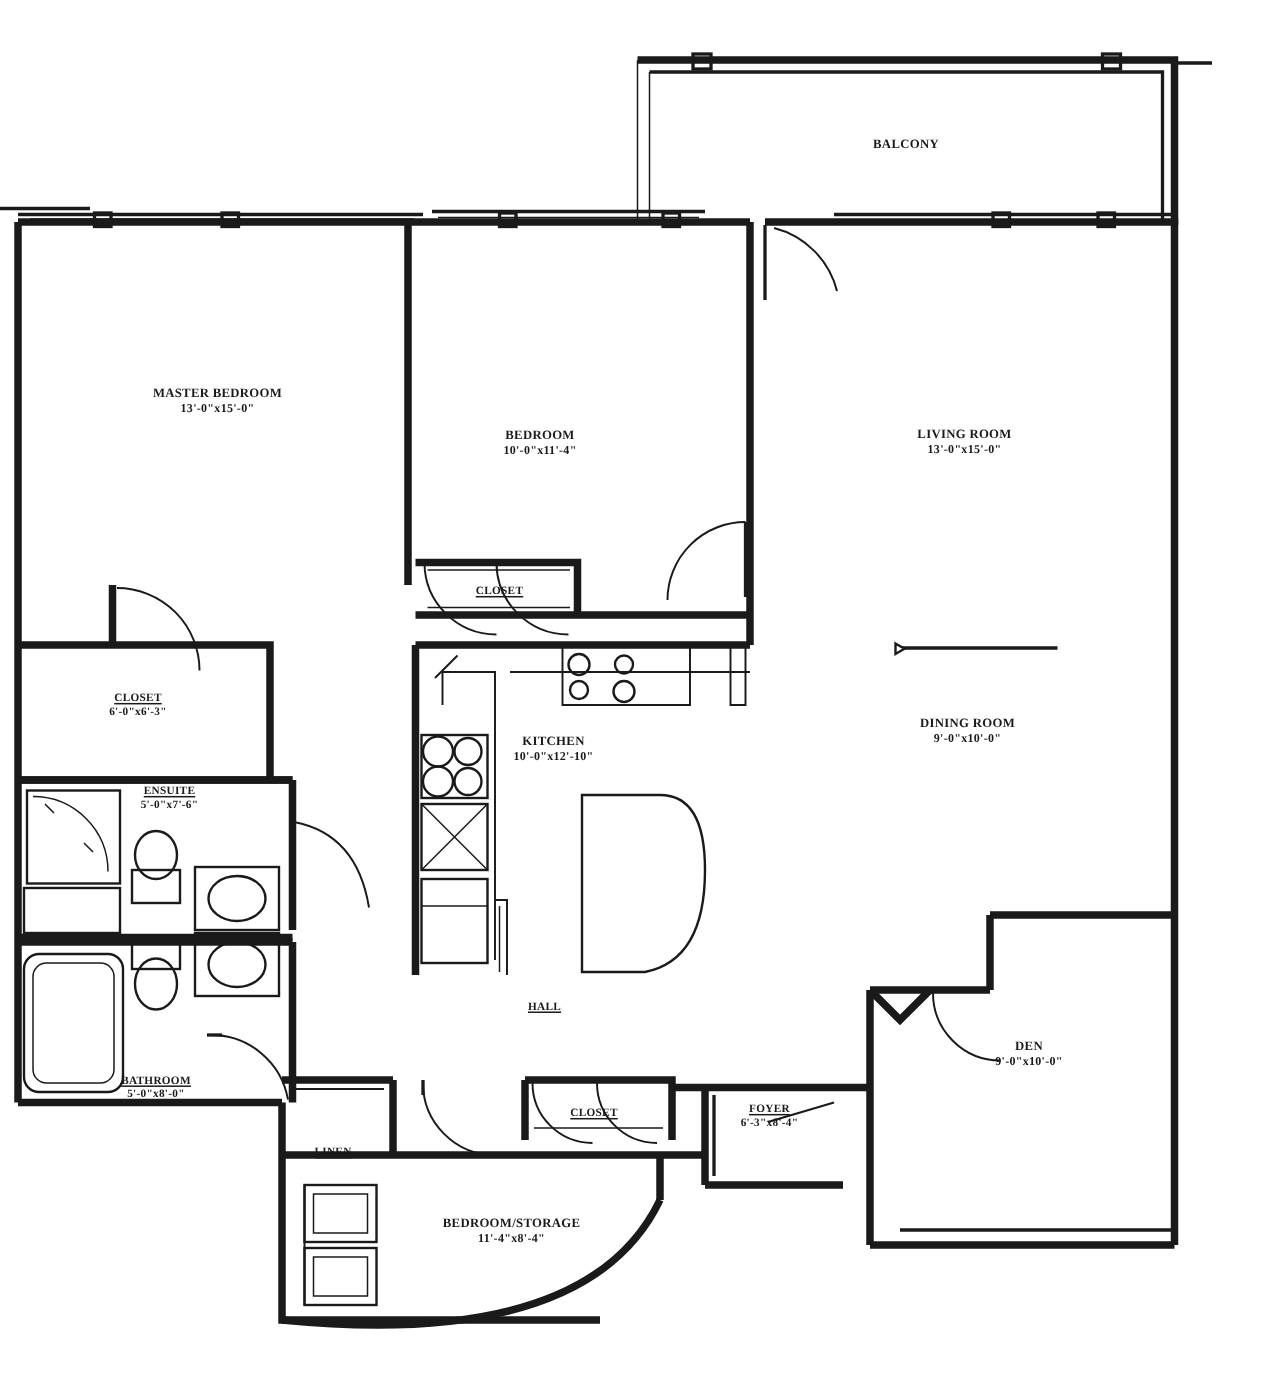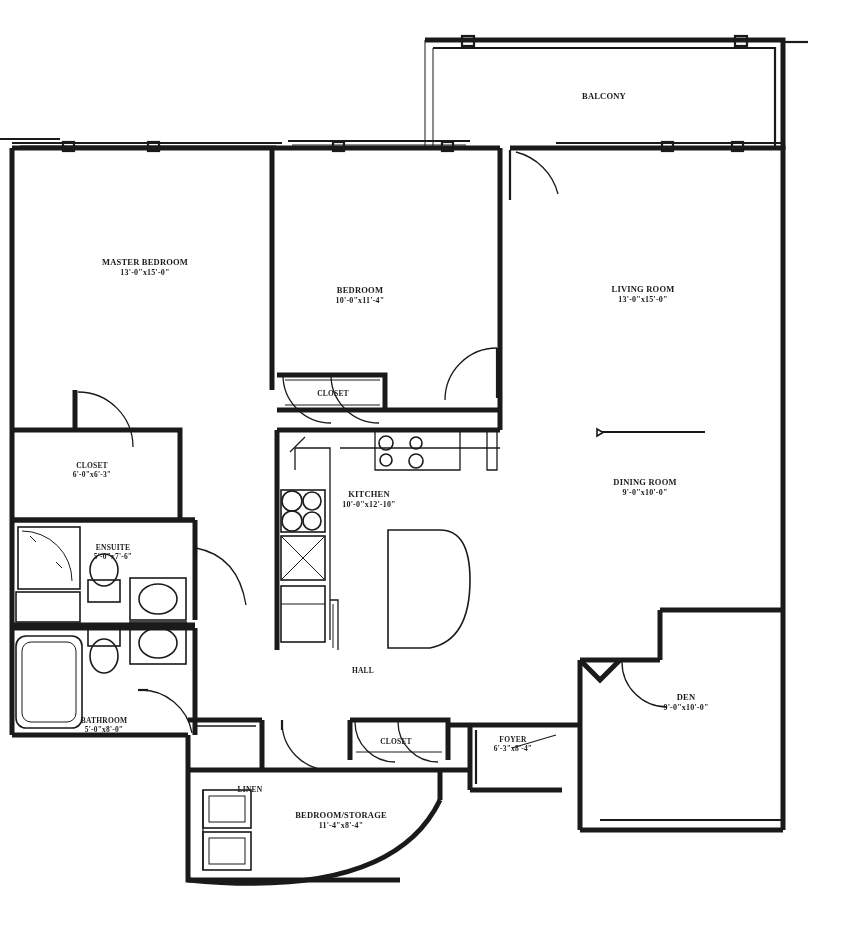--- a/index.html
+++ b/index.html
@@ -37,21 +37,21 @@
     letter-spacing: 0.2px;
   }
   .room-label .rl-name {
     display: block;
     font-size: 8.5px;
   }
   .room-label .rl-dim {
     display: block;
     font-size: 8px;
   }
-  .lbl-sm .rl-name { font-size: 7.5px; }
+  .lbl-sm .rl-name { font-size: 7.5px; text-decoration: underline; }
   .lbl-sm .rl-dim  { font-size: 7.5px; }
 </style>
 </head>
 <body>
 
 <div id="plan-root">
 
   <svg id="plan-svg" viewBox="0 0 850 930">
     <defs>
       <style>
@@ -324,41 +324,41 @@
   <div class="room-label" style="left:369px; top:499px;">
     <span class="rl-name">KITCHEN</span>
     <span class="rl-dim">10'-0"x12'-10"</span>
   </div>
 
   <div class="room-label" style="left:645px; top:487px;">
     <span class="rl-name">DINING ROOM</span>
     <span class="rl-dim">9'-0"x10'-0"</span>
   </div>
 
-  <div class="room-label lbl-sm" style="left:113px; top:552px;">
+  <div class="room-label lbl-sm" style="left:113px; top:532px;">
     <span class="rl-name">ENSUITE</span>
     <span class="rl-dim">5'-0"x7'-6"</span>
   </div>
 
   <div class="room-label lbl-sm" style="left:363px; top:671px;">
     <span class="rl-name">HALL</span>
     <span class="rl-dim"></span>
   </div>
 
   <div class="room-label lbl-sm" style="left:104px; top:697px;margin-top:28px;">
     <span class="rl-name">BATHROOM</span>
     <span class="rl-dim">5'-0"x8'-0"</span>
   </div>
 
   <div class="room-label" style="left:686px; top:702px;">
     <span class="rl-name">DEN</span>
     <span class="rl-dim">9'-0"x10'-0"</span>
   </div>
 
-  <div class="room-label lbl-sm" style="left:222px; top:790px;margin-left:28px;">
+  <div class="room-label lbl-sm" style="left:222px; top:768px;">
     <span class="rl-name">LINEN</span>
     <span class="rl-dim"></span>
   </div>
 
   <div class="room-label lbl-sm" style="left:396px; top:742px;">
     <span class="rl-name">CLOSET</span>
     <span class="rl-dim"></span>
   </div>
 
   <div class="room-label lbl-sm" style="left:513px; top:744px;">

